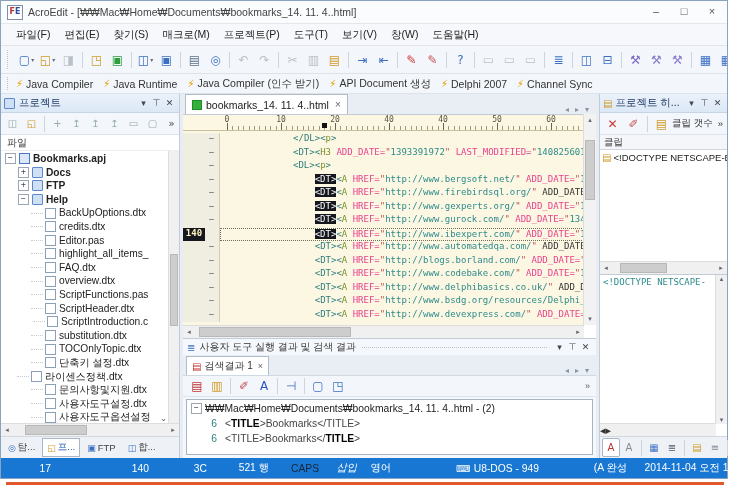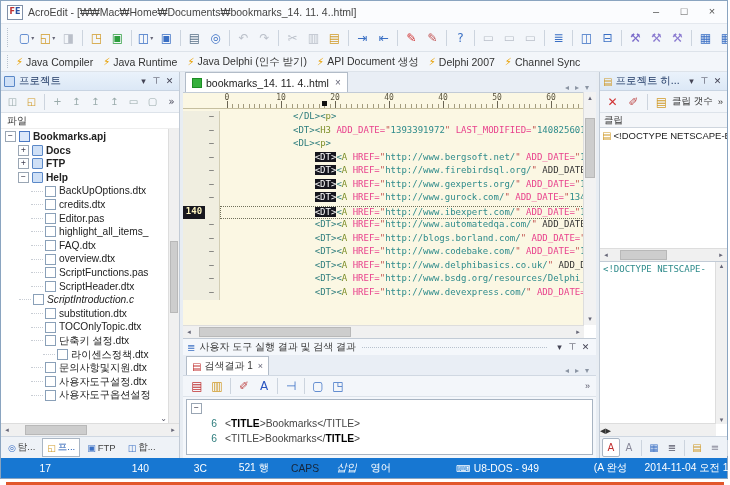--- a/index.html
+++ b/index.html
@@ -144,20 +144,31 @@
   <div id="win">
 
     <div class="titlebar">
       <span class="appicon">F<b>E</b></span>
       <span class="title">AcroEdit - [₩₩Mac₩Home₩Documents₩bookmarks_14. 11. 4..html]</span>
       <span class="winbtn">–</span>
       <span class="winbtn">□</span>
       <span class="winbtn">×</span>
     </div>
 
+    <div class="menubar" id="menubar">
+        <span class="menuitem">파일(F)</span>
+        <span class="menuitem">편집(E)</span>
+        <span class="menuitem">찾기(S)</span>
+        <span class="menuitem">매크로(M)</span>
+        <span class="menuitem">프로젝트(P)</span>
+        <span class="menuitem">도구(T)</span>
+        <span class="menuitem">보기(V)</span>
+        <span class="menuitem">창(W)</span>
+        <span class="menuitem">도움말(H)</span>
+      </div>
 
     <div class="tb" id="tb1">
         <span class="grip"></span>
         <span class="tbtn">
           <i style="color: rgb(58, 111, 196);">▢</i>
           <i class="dd">▾</i>
         </span>
         <span class="tbtn">
           <i style="color: rgb(208, 154, 40);">◱</i>
           <i class="dd">▾</i>
@@ -266,21 +277,21 @@
         <span class="launch">
           <i>⚡</i>
           <span>Java Compiler</span>
         </span>
         <span class="launch">
           <i>⚡</i>
           <span>Java Runtime</span>
         </span>
         <span class="launch">
           <i>⚡</i>
-          <span>Java Delphi (인수 받기)</span>
+          <span>Java Compiler (인수 받기)</span>
         </span>
         <span class="launch">
           <i>⚡</i>
           <span>API Document 생성</span>
         </span>
         <span class="launch">
           <i>⚡</i>
           <span>Delphi 2007</span>
         </span>
         <span class="launch">
@@ -384,41 +395,41 @@
             <div class="trow" style="padding-left: 30px;">
               <span class="noexp"></span>
               <span class="fico file"></span>
               <span>ScriptFunctions.pas</span>
             </div>
             <div class="trow" style="padding-left: 30px;">
               <span class="noexp"></span>
               <span class="fico file"></span>
               <span>ScriptHeader.dtx</span>
             </div>
-            <div class="trow" style="padding-left: 18px; font-style: italic;">
+            <div class="trow" style="padding-left: 32px;">
               <span class="noexp"></span>
               <span class="fico file"></span>
               <span>ScriptIntroduction.c</span>
             </div>
             <div class="trow" style="padding-left: 30px;">
               <span class="noexp"></span>
               <span class="fico file"></span>
               <span>substitution.dtx</span>
             </div>
             <div class="trow" style="padding-left: 30px;">
               <span class="noexp"></span>
               <span class="fico file"></span>
               <span>TOCOnlyTopic.dtx</span>
             </div>
             <div class="trow" style="padding-left: 30px;">
               <span class="noexp"></span>
               <span class="fico file"></span>
               <span>단축키 설정.dtx</span>
             </div>
-            <div class="trow" style="padding-left: 42px;">
+            <div class="trow" style="padding-left: 16px;">
               <span class="noexp"></span>
               <span class="fico file"></span>
               <span>라이센스정책.dtx</span>
             </div>
             <div class="trow" style="padding-left: 30px;">
               <span class="noexp"></span>
               <span class="fico file"></span>
               <span>문의사항및지원.dtx</span>
             </div>
             <div class="trow" style="padding-left: 30px;">
@@ -564,20 +575,21 @@
                 <i style="color: rgb(58, 111, 196);">▢</i>
               </span>
               <span class="tbtn">
                 <i style="color: rgb(58, 111, 196);">◳</i>
               </span>
               <span class="ov">»</span>
             </div>
           <div id="results">
               <div class="rfile">
                 <span class="exp">−</span>
+                <span>₩₩Mac₩Home₩Documents₩bookmarks_14. 11. 4..html - (2)</span>
               </div>
               <div class="rline">
                 <span class="no">6</span>
                 <span>&lt;<b>TITLE</b>&gt;Bookmarks&lt;/TITLE&gt;</span>
               </div>
               <div class="rline">
                 <span class="no">6</span>
                 <span>&lt;TITLE&gt;Bookmarks&lt;/<b>TITLE</b>&gt;</span>
               </div>
             </div>

